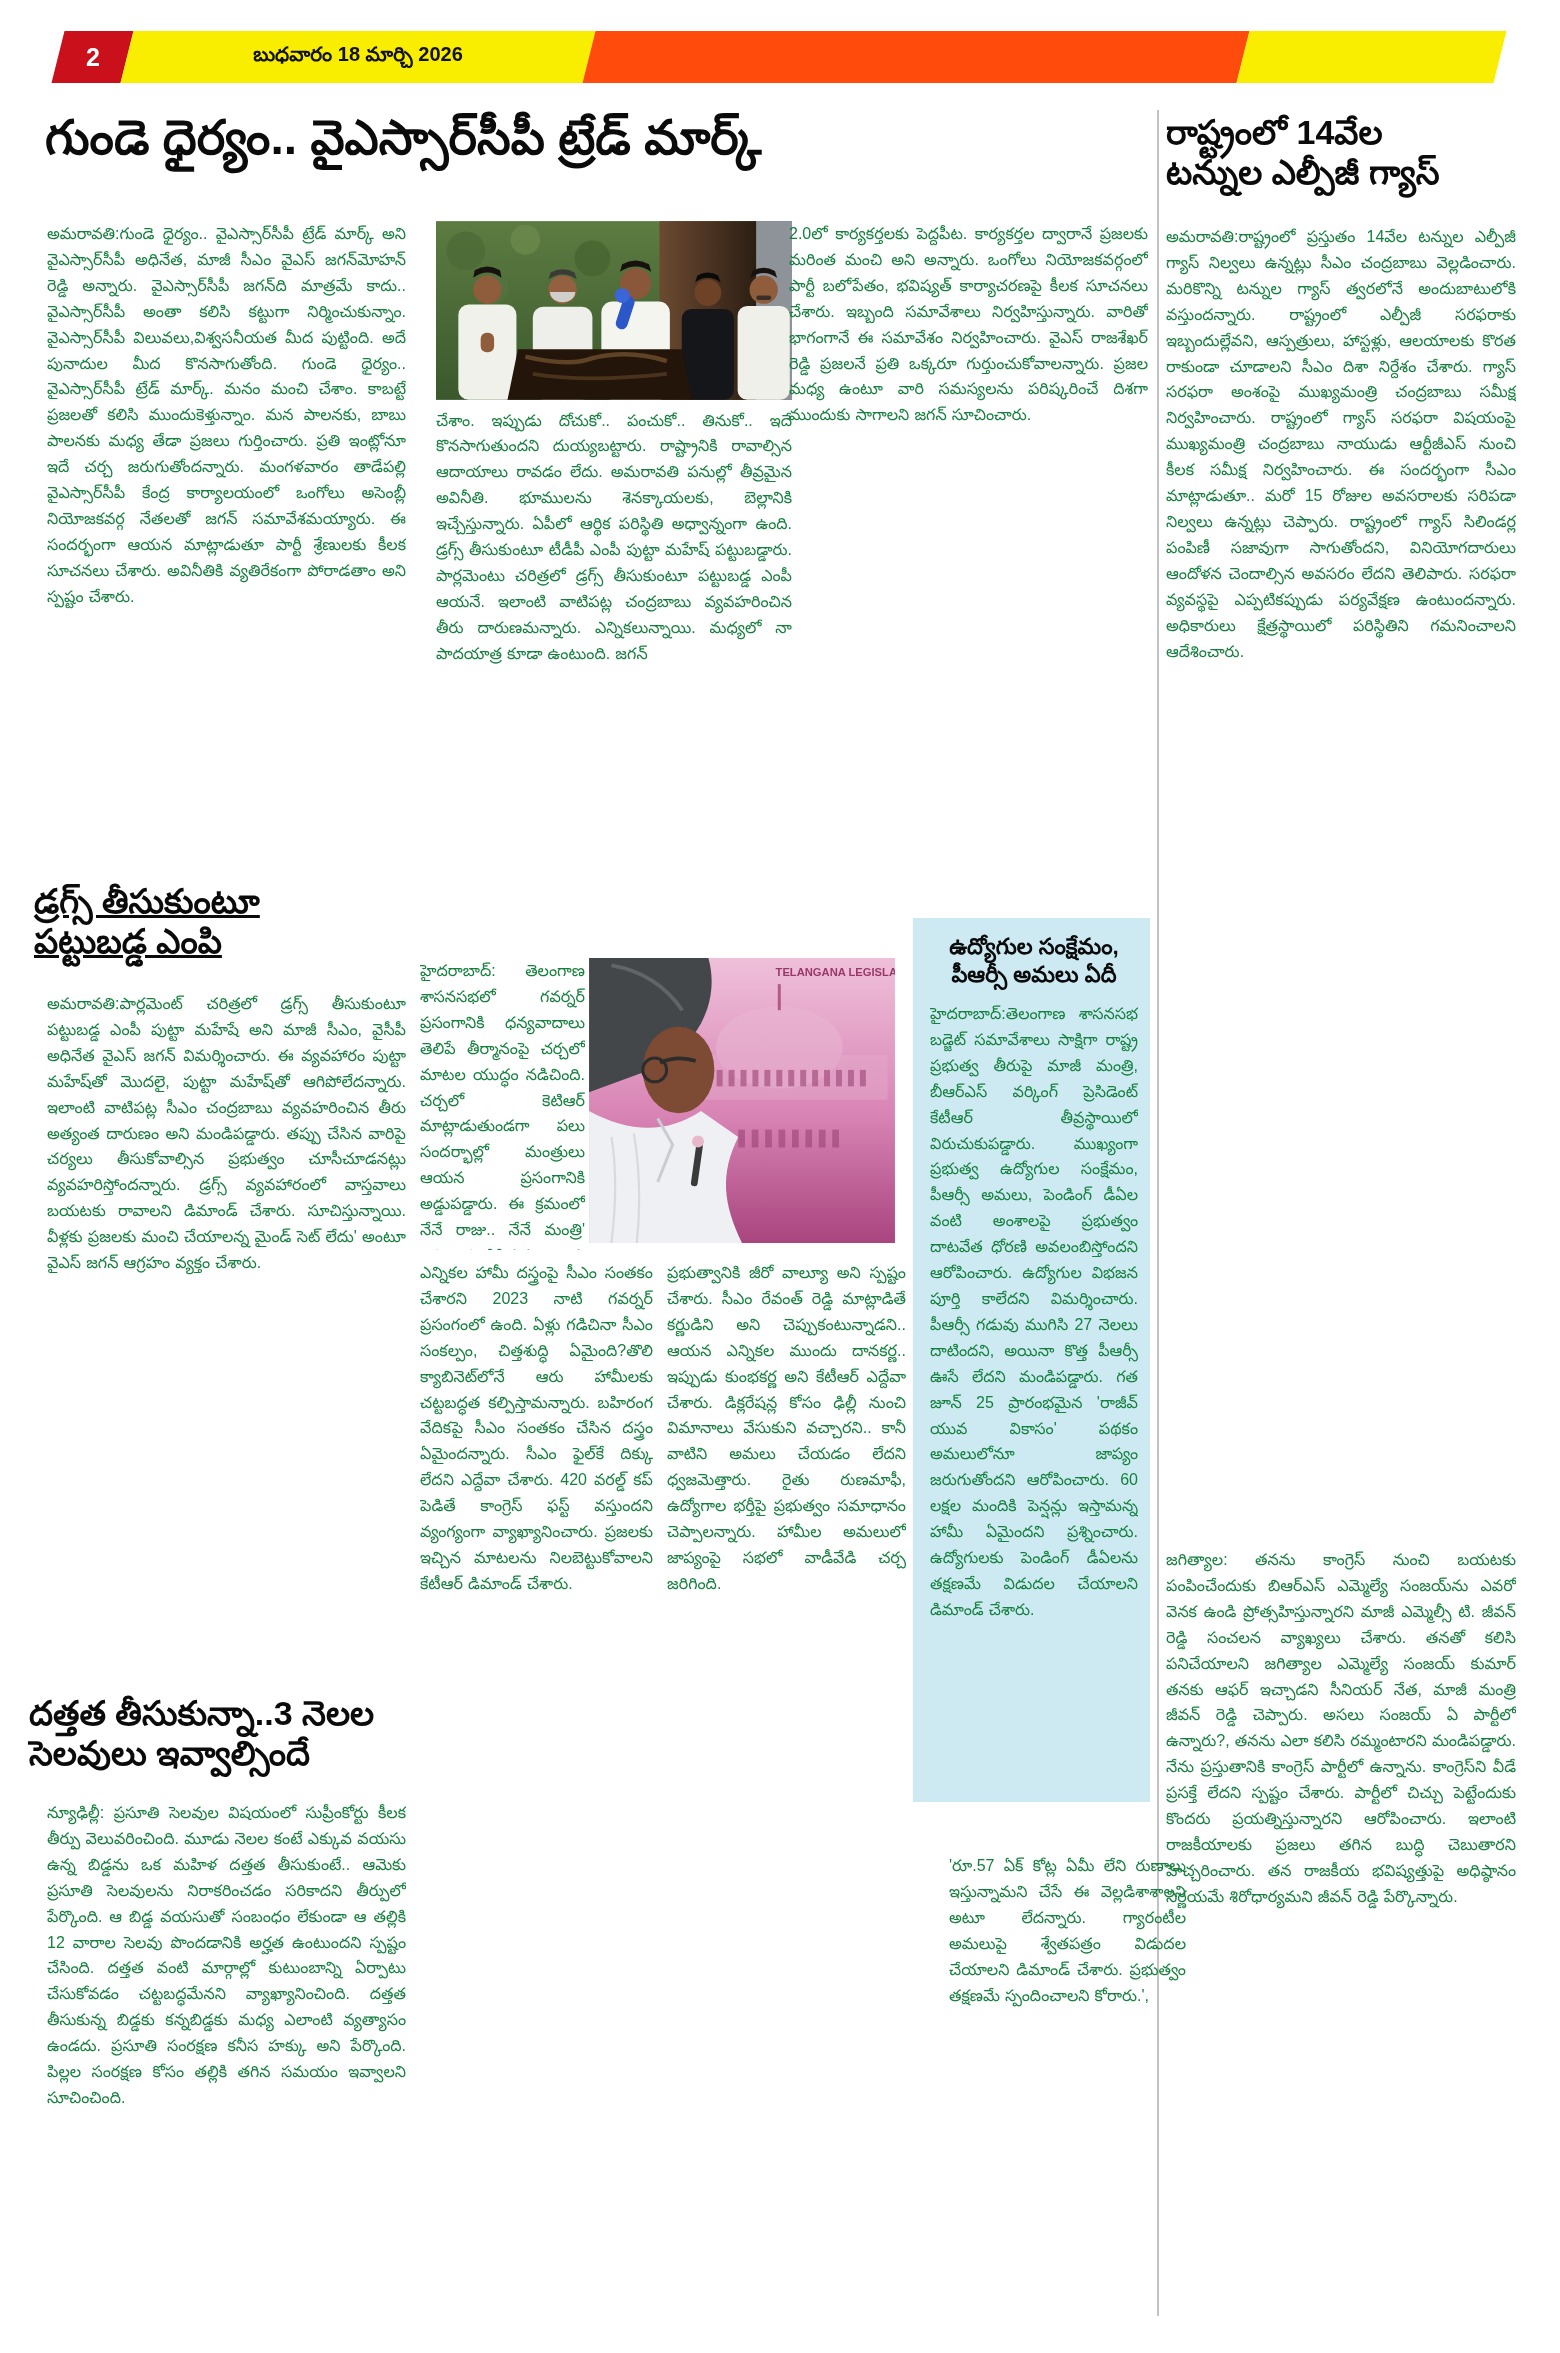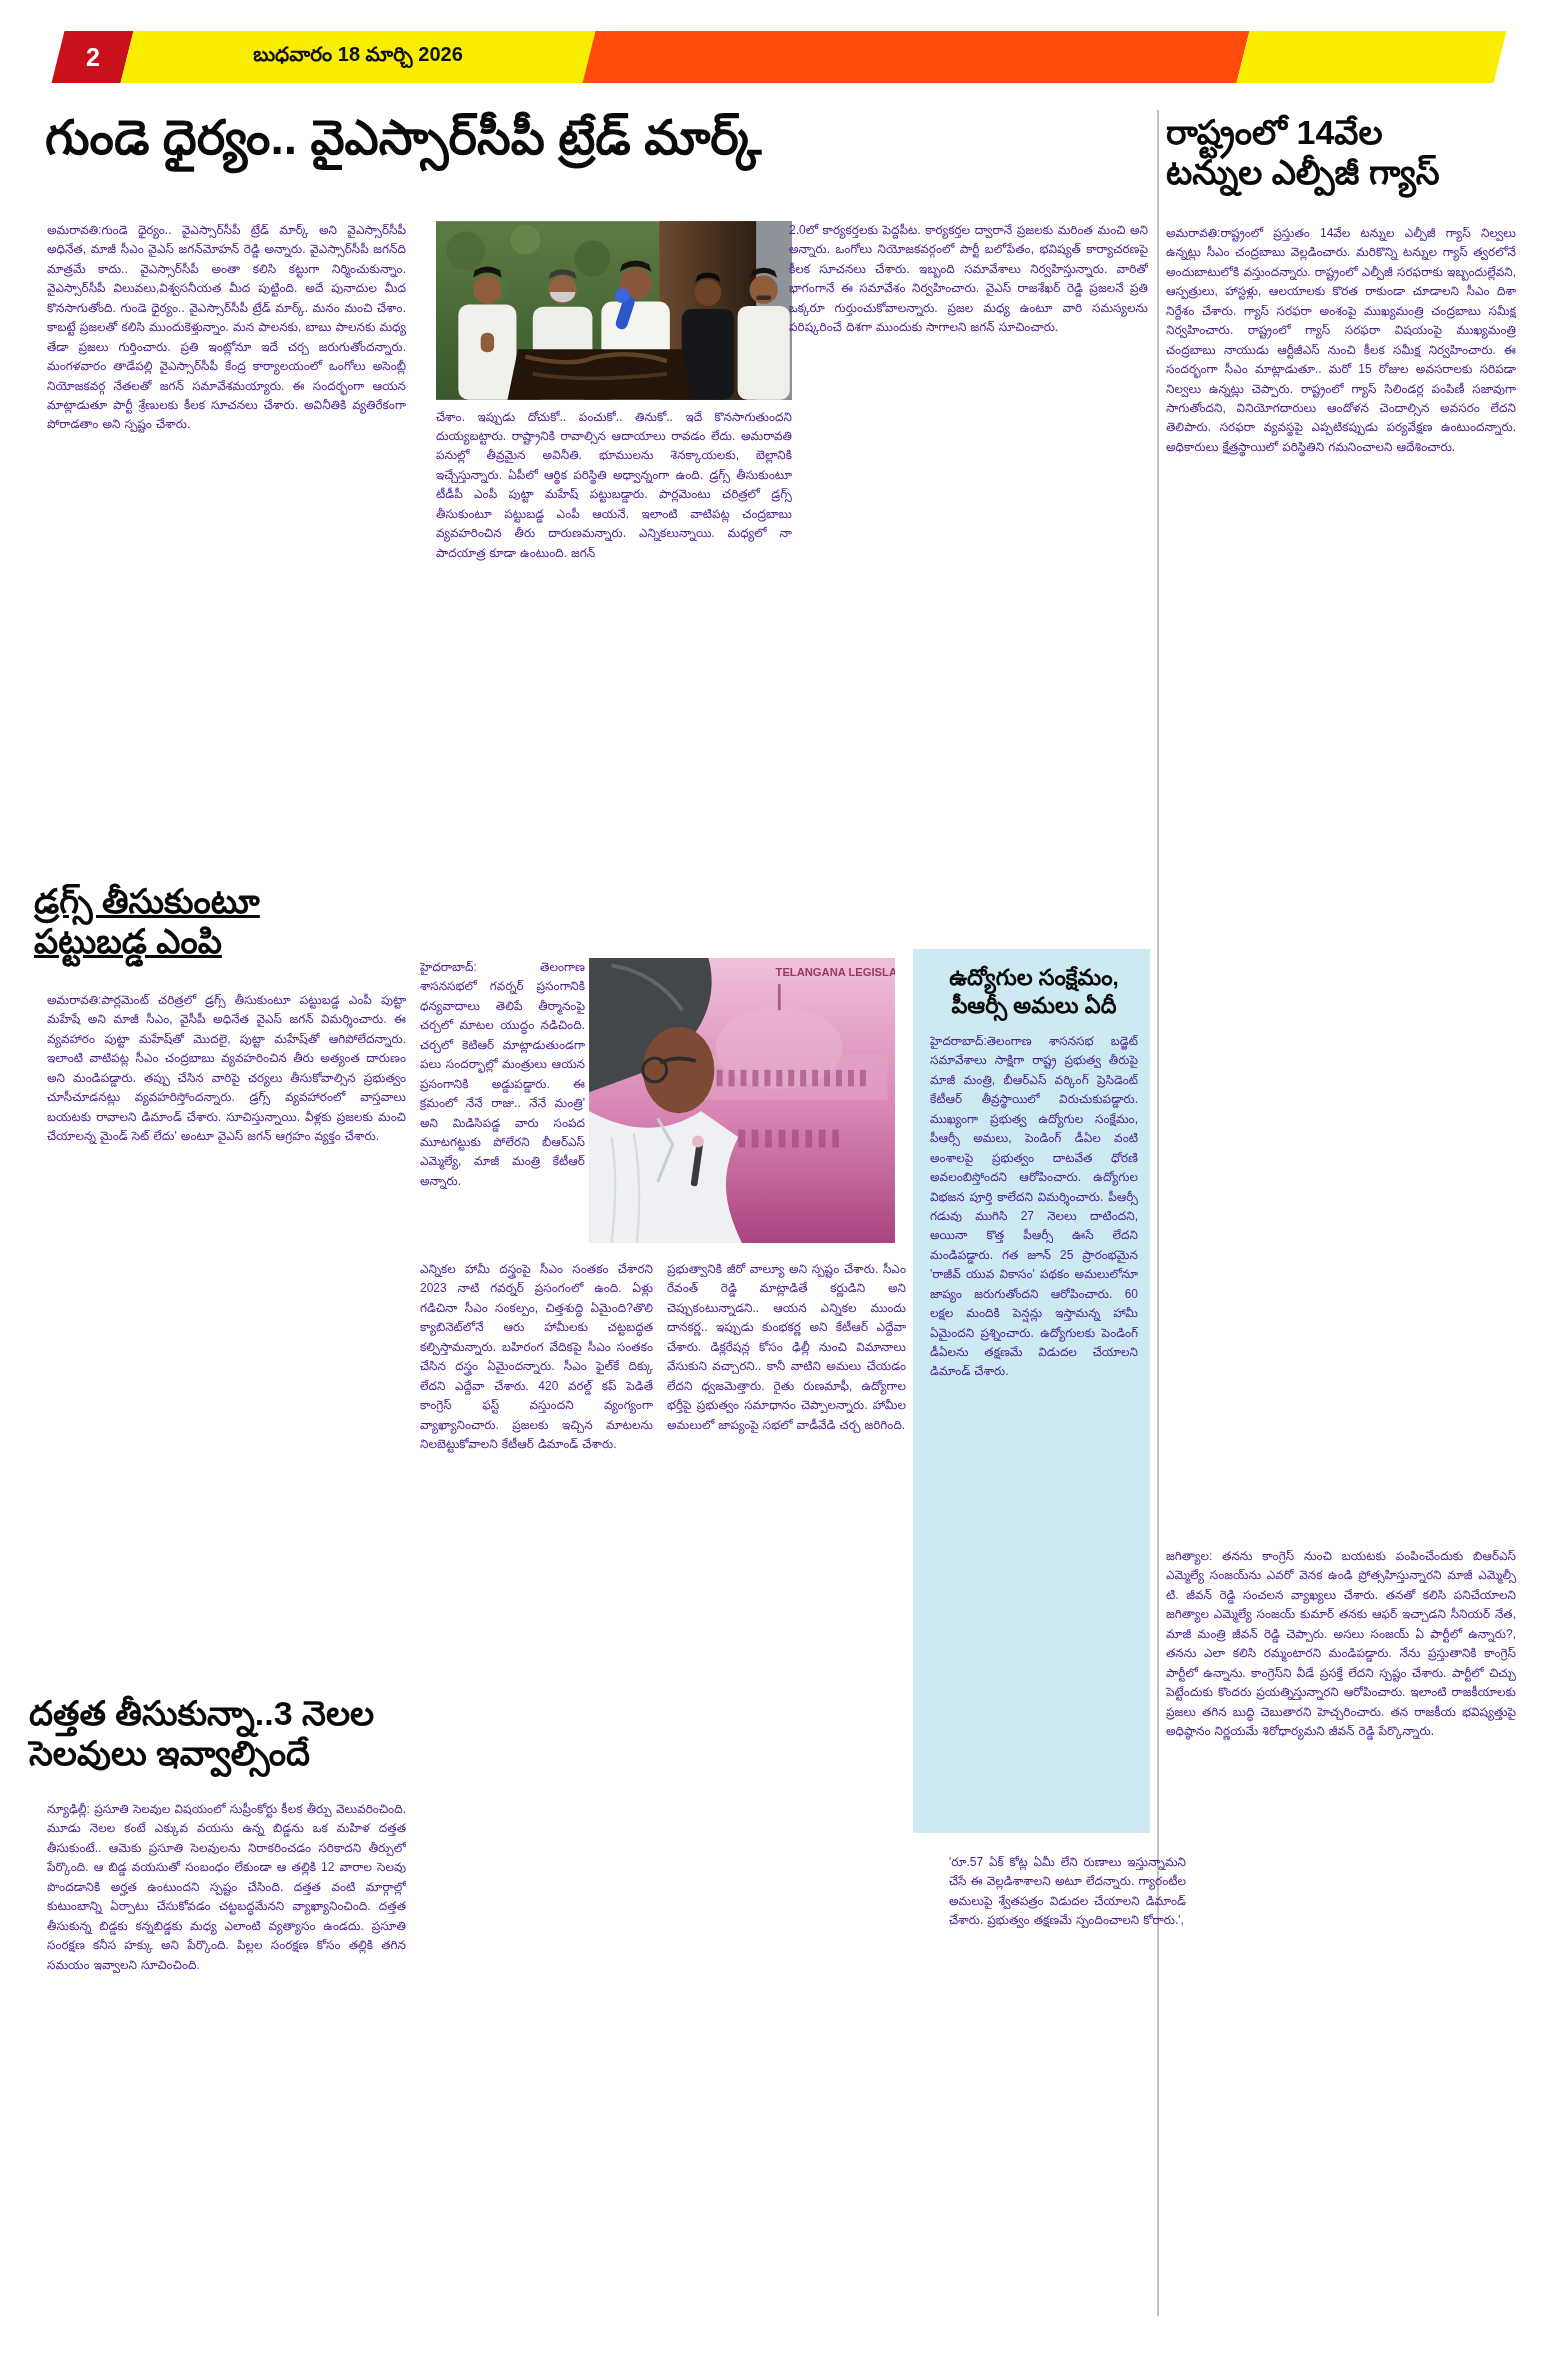--- a/index.html
+++ b/index.html
@@ -12,21 +12,21 @@
   .mast-seg{position:absolute;top:0;height:52px;transform:skewX(-14deg);}
   .mast-label{position:absolute;top:0;height:52px;display:flex;align-items:center;justify-content:center;}
   .pageno{font-size:25px;font-weight:700;color:#ffffff;}
   .dateline{font-size:20px;font-weight:700;color:#111111;}
   
   .headline{font-weight:800;color:#0b0b0b;text-align:left;letter-spacing:0px;}
   .h-main{font-size:48px;line-height:1.05;}
   .h-sec{font-size:34px;line-height:1.18;}
   .h-420{font-size:38px;line-height:1.05;}
   
-  .col{font-size:12px;line-height:1.62;text-align:justify;color:#4c1d95;overflow:hidden;word-spacing:0.7px;}
+  .col{font-size:16px;line-height:1.62;text-align:justify;color:#15803d;overflow:hidden;word-spacing:0.7px;}
   .vrule{position:absolute;width:1.5px;background:#c2c2c2;}
   
   .cyanbox{background:#cdeaf3;box-sizing:border-box;padding:15px 12px 10.4px 12px;overflow:hidden;}
   .cyanbox .boxtitle{font-size:22.4px;font-weight:800;text-align:center;line-height:1.25;color:#0b0b0b;margin-bottom:12px;}
   .photo{display:block;}
 </style>
 </head>
 <body>
 
 <div id="page">
@@ -168,21 +168,21 @@
     <circle cx="88" cy="150" r="16" fill="none" stroke="#2c2c2c" stroke-width="4"></circle>
 
     <path d="M0,382 L0,205 C55,235 105,235 150,205 L200,240 C175,290 180,330 205,382 Z" fill="#eef0f3"></path>
     <path d="M92,215 L112,250 L92,300" stroke="#c9ccd2" stroke-width="4" fill="none"></path>
     <path d="M30,240 q10,60 0,142 M60,235 q12,70 4,147" stroke="#d8dade" stroke-width="3" fill="none"></path>
 
     <rect x="140" y="248" width="9" height="58" rx="4" fill="#3a3a3a" transform="rotate(8 144 277)"></rect>
     <circle cx="146" cy="246" r="8" fill="#e8b8c9"></circle>
   </svg>
 
-  <div class="abs cyanbox" style="left:913px;top:949px;width:237px;height:884px;padding-left:17px;">
+  <div class="abs cyanbox" style="left:913px;top:918px;width:237px;height:884px;padding-left:17px;">
     <div class="boxtitle">
       <div>ఉద్యోగుల సంక్షేమం,</div>
       <div>పీఆర్సీ అమలు ఏదీ</div>
     </div>
     <div class="col" style="height:753px;">హైదరాబాద్:తెలంగాణ శాసనసభ బడ్జెట్ సమావేశాలు సాక్షిగా రాష్ట్ర ప్రభుత్వ తీరుపై మాజీ మంత్రి, బీఆర్ఎస్ వర్కింగ్ ప్రెసిడెంట్ కేటీఆర్ తీవ్రస్థాయిలో విరుచుకుపడ్డారు. ముఖ్యంగా ప్రభుత్వ ఉద్యోగుల సంక్షేమం, పీఆర్సీ అమలు, పెండింగ్ డీఏల వంటి అంశాలపై ప్రభుత్వం దాటవేత ధోరణి అవలంబిస్తోందని ఆరోపించారు. ఉద్యోగుల విభజన పూర్తి కాలేదని విమర్శించారు. పీఆర్సీ గడువు ముగిసి 27 నెలలు దాటిందని, అయినా కొత్త పీఆర్సీ ఊసే లేదని మండిపడ్డారు. గత జూన్ 25 ప్రారంభమైన 'రాజీవ్ యువ వికాసం' పథకం అమలులోనూ జాప్యం జరుగుతోందని ఆరోపించారు. 60 లక్షల మందికి పెన్షన్లు ఇస్తామన్న హామీ ఏమైందని ప్రశ్నించారు. ఉద్యోగులకు పెండింగ్ డీఏలను తక్షణమే విడుదల చేయాలని డిమాండ్ చేశారు.</div>
   </div>
 
   <div class="abs col" style="left:420px;top:1260px;width:233px;height:1057px;">ఎన్నికల హామీ దస్త్రంపై సీఎం సంతకం చేశారని 2023 నాటి గవర్నర్ ప్రసంగంలో ఉంది. ఏళ్లు గడిచినా సీఎం సంకల్పం, చిత్తశుద్ధి ఏమైంది?తొలి క్యాబినెట్‌లోనే ఆరు హామీలకు చట్టబద్ధత కల్పిస్తామన్నారు. బహిరంగ వేదికపై సీఎం సంతకం చేసిన దస్త్రం ఏమైందన్నారు. సీఎం ఫైల్‌కే దిక్కు లేదని ఎద్దేవా చేశారు. 420 వరల్డ్ కప్ పెడితే కాంగ్రెస్ ఫస్ట్ వస్తుందని వ్యంగ్యంగా వ్యాఖ్యానించారు. ప్రజలకు ఇచ్చిన మాటలను నిలబెట్టుకోవాలని కేటీఆర్ డిమాండ్ చేశారు.</div>
   <div class="abs col" style="left:667px;top:1260px;width:239px;height:1057px;">ప్రభుత్వానికి జీరో వాల్యూ అని స్పష్టం చేశారు. సీఎం రేవంత్ రెడ్డి మాట్లాడితే కర్ణుడిని అని చెప్పుకంటున్నాడని.. ఆయన ఎన్నికల ముందు దానకర్ణ.. ఇప్పుడు కుంభకర్ణ అని కేటీఆర్ ఎద్దేవా చేశారు. డిక్లరేషన్ల కోసం ఢిల్లీ నుంచి విమానాలు వేసుకుని వచ్చారని.. కానీ వాటిని అమలు చేయడం లేదని ధ్వజమెత్తారు. రైతు రుణమాఫీ, ఉద్యోగాల భర్తీపై ప్రభుత్వం సమాధానం చెప్పాలన్నారు. హామీల అమలులో జాప్యంపై సభలో వాడీవేడి చర్చ జరిగింది.</div>
   <div class="abs col" style="left:913px;top:1853px;width:237px;height:462px;margin-left:36px;">'రూ.57 ఏక్ కోట్ల ఏమీ లేని రుణాలు ఇస్తున్నామని చేసే ఈ వెల్లడిశాశాలని అటూ లేదన్నారు. గ్యారంటీల అమలుపై శ్వేతపత్రం విడుదల చేయాలని డిమాండ్ చేశారు. ప్రభుత్వం తక్షణమే స్పందించాలని కోరారు.',</div>

